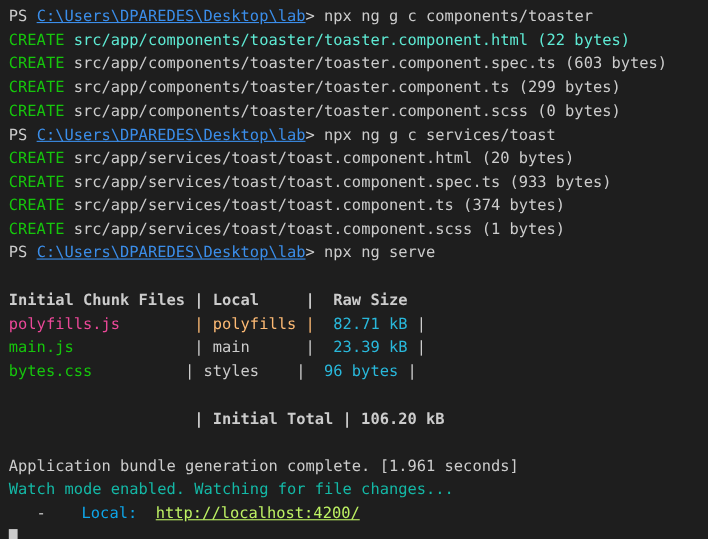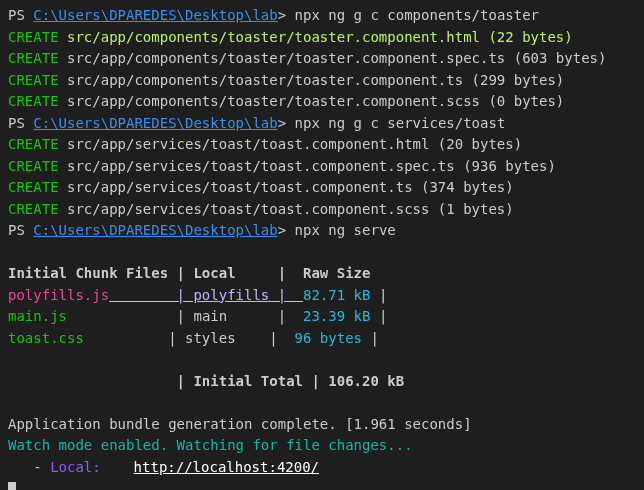--- a/index.html
+++ b/index.html
@@ -32,36 +32,36 @@
     vertical-align: middle;
     margin-top: 2px;
   }
 </style>
 </head>
 <body style="background: rgb(30, 30, 30);">
 
 <div class="terminal" style="background: rgb(30, 30, 30); color: rgb(204, 204, 204);">
   <div>
       <div class="line"><span style="color: rgb(204, 204, 204);">PS </span><span style="color: rgb(59, 142, 234); text-decoration: underline;">C:\Users\DPAREDES\Desktop\lab</span><span style="color: rgb(204, 204, 204);">&gt; </span><span style="color: rgb(204, 204, 204);">npx ng g c components/toaster</span></div>
-      <div class="line"><span style="color: rgb(22, 198, 12);">CREATE</span><span style="color: #bef264;"> src/app/components/toaster/toaster.component.html (22 bytes)</span></div>
+      <div class="line"><span style="color: rgb(22, 198, 12);">CREATE</span><span style="color: #5eead4;"> src/app/components/toaster/toaster.component.html (22 bytes)</span></div>
       <div class="line"><span style="color: rgb(22, 198, 12);">CREATE</span><span style="color: rgb(204, 204, 204);"> src/app/components/toaster/toaster.component.spec.ts (603 bytes)</span></div>
       <div class="line"><span style="color: rgb(22, 198, 12);">CREATE</span><span style="color: rgb(204, 204, 204);"> src/app/components/toaster/toaster.component.ts (299 bytes)</span></div>
       <div class="line"><span style="color: rgb(22, 198, 12);">CREATE</span><span style="color: rgb(204, 204, 204);"> src/app/components/toaster/toaster.component.scss (0 bytes)</span></div>
       <div class="line"><span style="color: rgb(204, 204, 204);">PS </span><span style="color: rgb(59, 142, 234); text-decoration: underline;">C:\Users\DPAREDES\Desktop\lab</span><span style="color: rgb(204, 204, 204);">&gt; </span><span style="color: rgb(204, 204, 204);">npx ng g c services/toast</span></div>
       <div class="line"><span style="color: rgb(22, 198, 12);">CREATE</span><span style="color: rgb(204, 204, 204);"> src/app/services/toast/toast.component.html (20 bytes)</span></div>
-      <div class="line"><span style="color: rgb(22, 198, 12);">CREATE</span><span style="color: rgb(204, 204, 204);"> src/app/services/toast/toast.component.spec.ts (936 bytes)</span></div>
+      <div class="line"><span style="color: rgb(22, 198, 12);">CREATE</span><span style="color: rgb(204, 204, 204);"> src/app/services/toast/toast.component.spec.ts (933 bytes)</span></div>
       <div class="line"><span style="color: rgb(22, 198, 12);">CREATE</span><span style="color: rgb(204, 204, 204);"> src/app/services/toast/toast.component.ts (374 bytes)</span></div>
       <div class="line"><span style="color: rgb(22, 198, 12);">CREATE</span><span style="color: rgb(204, 204, 204);"> src/app/services/toast/toast.component.scss (1 bytes)</span></div>
       <div class="line"><span style="color: rgb(204, 204, 204);">PS </span><span style="color: rgb(59, 142, 234); text-decoration: underline;">C:\Users\DPAREDES\Desktop\lab</span><span style="color: rgb(204, 204, 204);">&gt; </span><span style="color: rgb(204, 204, 204);">npx ng serve</span></div>
       <div class="line"></div>
       <div class="line"><span style="color: rgb(204, 204, 204); font-weight: bold;">Initial Chunk Files | Local     |  Raw Size</span></div>
-      <div class="line"><span style="color: #ec4899;">polyfills.js</span><span style="color: #c4b5fd; text-decoration: underline;">        | polyfills |  </span><span style="color: rgb(41, 184, 219); text-align: center;">82.71 kB</span><span style="color: rgb(204, 204, 204);"> |</span></div>
+      <div class="line"><span style="color: #ec4899;">polyfills.js</span><span style="color: #fdba74;">        | polyfills |  </span><span style="color: rgb(41, 184, 219); text-align: center;">82.71 kB</span><span style="color: rgb(204, 204, 204);"> |</span></div>
       <div class="line"><span style="color: rgb(22, 198, 12);">main.js</span><span style="color: rgb(204, 204, 204);">             | main      |  </span><span style="color: rgb(41, 184, 219);">23.39 kB</span><span style="color: rgb(204, 204, 204);"> |</span></div>
-      <div class="line"><span style="color: rgb(22, 198, 12);">toast.css</span><span style="color: rgb(204, 204, 204);">          | styles    |  </span><span style="color: rgb(41, 184, 219);">96 bytes</span><span style="color: rgb(204, 204, 204);"> |</span></div>
+      <div class="line"><span style="color: rgb(22, 198, 12);">bytes.css</span><span style="color: rgb(204, 204, 204);">          | styles    |  </span><span style="color: rgb(41, 184, 219);">96 bytes</span><span style="color: rgb(204, 204, 204);"> |</span></div>
       <div class="line"></div>
       <div class="line"><span style="color: rgb(204, 204, 204); font-weight: bold;">                    | Initial Total | 106.20 kB</span></div>
       <div class="line"></div>
       <div class="line"><span style="color: rgb(204, 204, 204); margin-top: 23px;">Application bundle generation complete. [1.961 seconds]</span></div>
       <div class="line"><span style="color: #14b8a6;">Watch mode enabled. Watching for file changes...</span></div>
-      <div class="line"><span style="color: rgb(204, 204, 204);">   - </span><span style="color: #8b5cf6;">Local:</span><span style="color: rgb(204, 204, 204);">  </span><span style="color: #ffffff; text-decoration: underline; margin-left: 16px;">http://localhost:4200/</span></div>
+      <div class="line"><span style="color: rgb(204, 204, 204);">   - </span><span style="color: #0ea5e9; margin-left: 24px;">Local:</span><span style="color: rgb(204, 204, 204);">  </span><span style="color: #bef264; text-decoration: underline;">http://localhost:4200/</span></div>
       <div class="line"><span class="cursor-block" style="background: rgb(204, 204, 204);"></span></div>
     </div>
 </div>
 
 </body></html>

